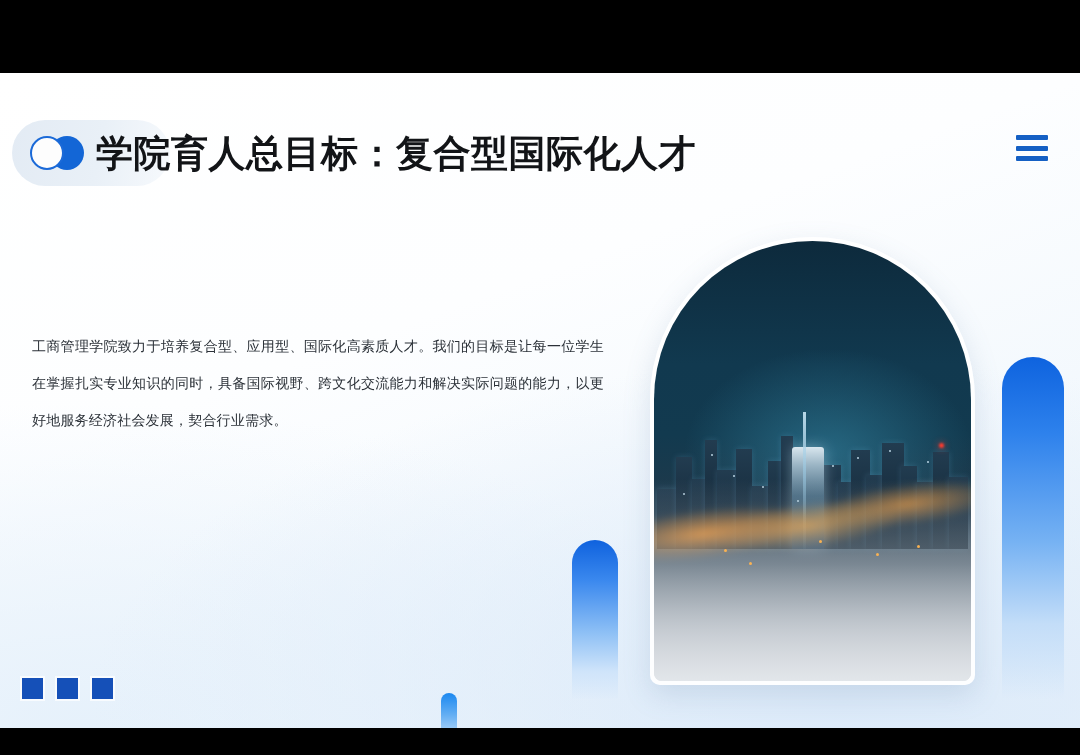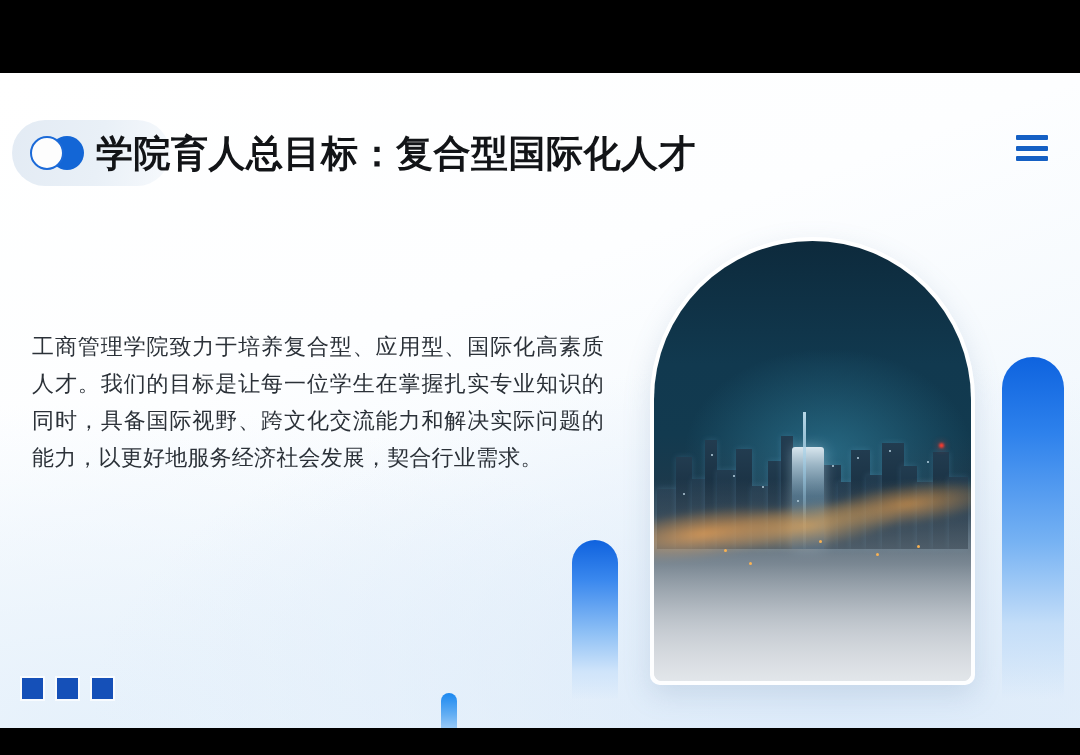--- a/index.html
+++ b/index.html
@@ -120,21 +120,21 @@
     background: #1560c4;
     box-shadow: 0 0 0 1px rgba(255,255,255,0.75);
   }
 
   
   .body-text {
     position: absolute;
     left: 32px;
     top: 255px;
     width: 572px;
-    font-size: 22px;
+    font-size: 14px;
     line-height: 37px;
     color: #2b3138;
     letter-spacing: 0.2px;
     text-align: justify;
     text-justify: inter-ideograph;
   }
 
   
   .dots {
     position: absolute;

